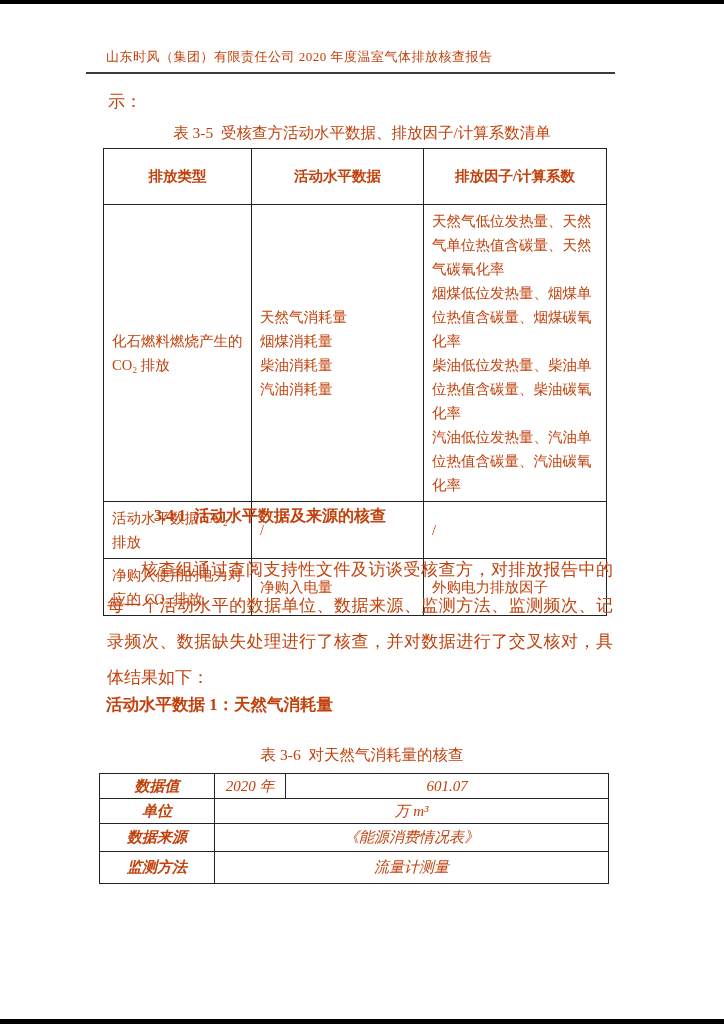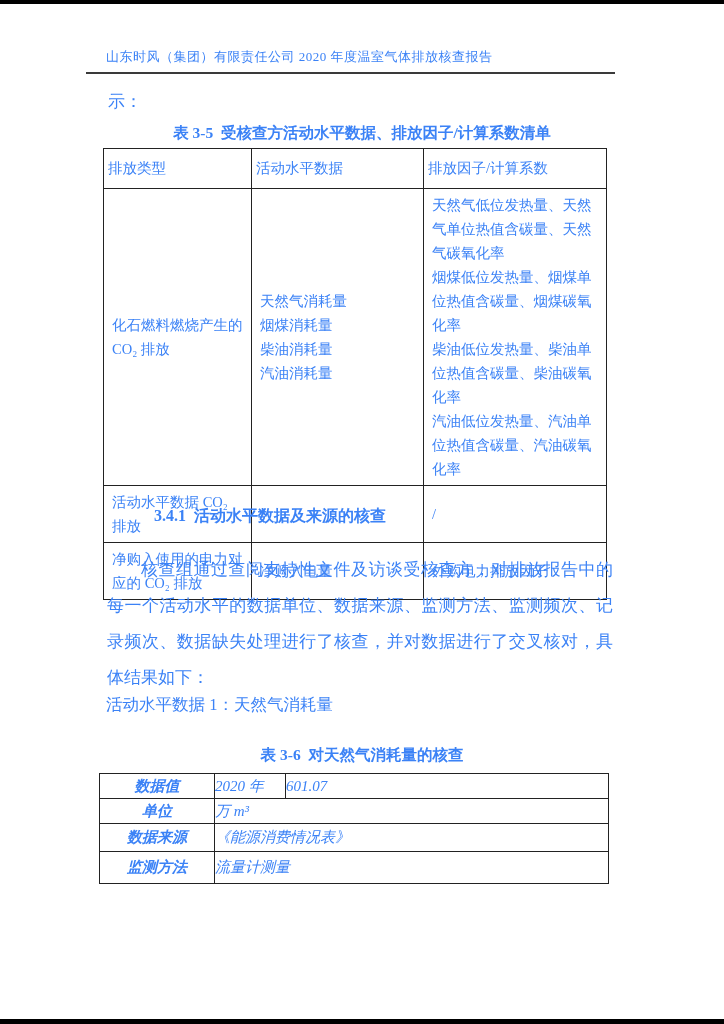--- a/index.html
+++ b/index.html
@@ -1,71 +1,71 @@
 <!DOCTYPE html>
 <html><head>
 <meta charset="utf-8">
 <style>
   html,body{margin:0;padding:0;background:#e8e8e8;}
   .page{
     position:relative;
     width:724px;height:1024px;
     background:#ffffff;
     font-family:"Liberation Serif","DejaVu Serif",serif;
-    color:#3b82f6;
+    color:#c2410c;
     overflow:hidden;
   }
   .scan-bar{position:absolute;left:0;width:724px;background:#000;}
   .scan-bar.top{top:0;height:4px;}
   .scan-bar.bottom{bottom:0;height:5px;}
 
   .doc-header{
     position:absolute;top:46px;left:86px;width:529px;
     border-bottom:2px solid #3a3a3a;
     padding:2px 0 6px 20px;
     font-size:13px;letter-spacing:0.5px;
     box-sizing:border-box;
   }
   .intro-line{position:absolute;top:90px;left:108px;font-size:17px;}
 
   .tbl-title{
     position:absolute;left:0;right:0;text-align:center;
-    font-weight:bold;font-size:15.5px;white-space:pre-wrap;
+    font-weight:normal;font-size:15.5px;white-space:pre-wrap;
   }
   .t35-title{top:123px;}
   .t36-title{top:745px;}
 
   table{border-collapse:collapse;table-layout:fixed;}
   td,th{border:1.5px solid #222;box-sizing:border-box;}
 
   .t35{position:absolute;top:148px;left:103px;width:503px;font-size:14.5px;}
-  .t35 th{height:31px;font-weight:normal;text-align:left;padding:10px 4px;font-size:14.5px;}
+  .t35 th{height:31px;font-weight:bold;text-align:center;padding:18px 4px;font-size:14.5px;}
   .t35 td{vertical-align:middle;padding:4px 8px;line-height:24px;}
   .cell-multiline{white-space:pre-line;}
   .t35 .factors div{text-align:left;}
   .row-tall td{height:222px;}
   .row-mid td{height:45px;}
   .row-last td{height:51px;}
 
   .sec-heading{
     position:absolute;top:506px;left:106px;
     font-weight:bold;font-size:16px;white-space:pre-wrap;margin-left:48px;
   }
   .body-par{
     position:absolute;top:552px;left:107px;width:506px;
     font-size:17px;line-height:36px;
     text-align:justify;text-indent:2em;
   }
   .activity-heading{
     position:absolute;top:694px;left:106px;
-    font-weight:normal;font-size:16.5px;white-space:pre-wrap;
+    font-weight:bold;font-size:16.5px;white-space:pre-wrap;
   }
 
   .t36{position:absolute;top:773px;left:99px;width:509px;font-size:15px;}
-  .t36 td{vertical-align:middle;padding:1px 0;}
+  .t36 td{vertical-align:middle;padding:1px 0;text-align:center;}
   .t36 .lbl{font-weight:bold;text-align:center;padding:1px 2px;}
   .t36 tr{height:25px;font-style:italic;}
   .t36 tr.r4{height:28px;margin-top:28px;}
   .t36 tr.r5{height:32px;}
 
   .page-num{
     position:absolute;top:911px;left:0;right:0;
     text-align:center;font-size:12px;
   }
 </style>

